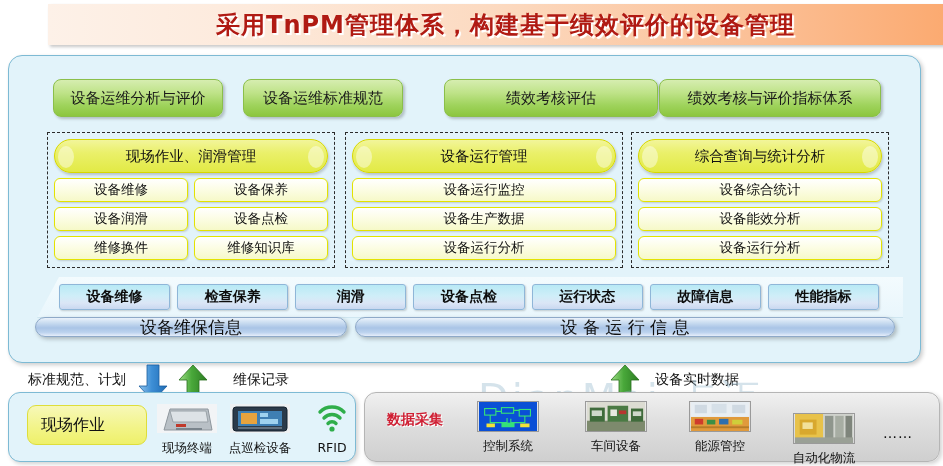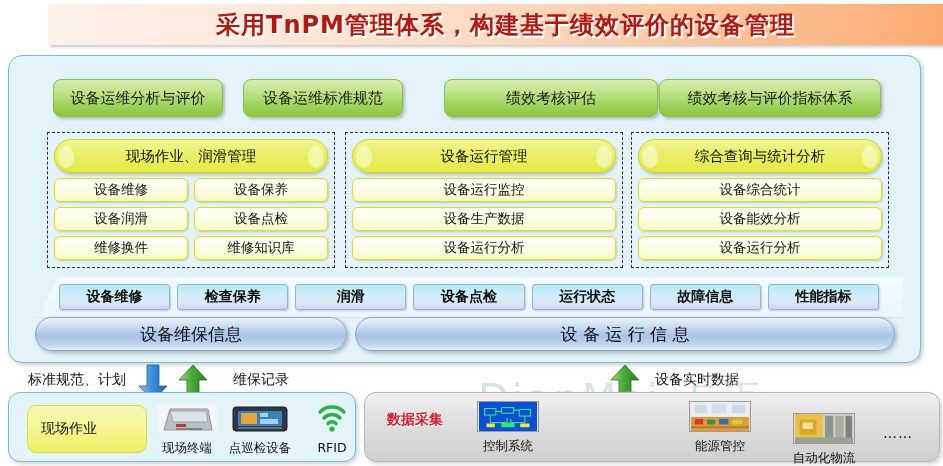--- a/index.html
+++ b/index.html
@@ -106,21 +106,21 @@
   
   .ribbon{
     position:absolute;left:36px;top:276px;width:866px;height:40px;
     background:linear-gradient(to bottom,#f3fbfe 0%,#e9f6fc 100%);
     clip-path:polygon(22px 0,100% 0,100% 100%,0 100%);
     border-bottom:1px solid #cfe6f0;
   }
 
   
   .banner{
-    position:absolute;height:34px;
+    position:absolute;height:20px;
     background:linear-gradient(to bottom,#eaf2fb 0%,#cfe0f2 22%,#a9c4e6 55%,#bcd3ee 80%,#e6eefa 100%);
     border:1px solid #8ea9c8;
     border-radius:17px;
     box-shadow:2px 2px 4px rgba(0,0,0,.25);
     display:flex;align-items:center;justify-content:center;
     font-size:17px;color:#111;
     box-sizing:border-box;
   }
 
   
@@ -140,27 +140,27 @@
   }
   .bottomright{
     position:absolute;left:364px;top:392px;width:576px;height:70px;
     background:linear-gradient(to bottom,#f0f0f0 0%,#e0e0e0 40%,#cfcfcf 100%);
     border:1.5px solid #b5b5b5;
     border-radius:12px;
     box-sizing:border-box;
     box-shadow:2px 2px 4px rgba(0,0,0,.18);
   }
   .yellowbox{
-    position:absolute;left:18px;top:12px;width:120px;height:48px;
+    position:absolute;left:18px;top:12px;width:120px;height:40px;
     background:linear-gradient(to bottom,#f7f8b8 0%,#f2f486 60%,#eef06a 100%);
     border:1px solid #dede3a;
     border-radius:9px;
     display:flex;align-items:center;
     padding-left:13px;
-    font-size:14px;color:#111;
+    font-size:16px;color:#111;
     box-sizing:border-box;
   }
   .redlabel{
     position:absolute;left:22px;top:18px;
     font-size:14px;font-weight:bold;color:#cf1f33;
     text-shadow:1px 1px 0 #fff;
   }
   .icocell{
     position:absolute;width:70px;text-align:center;
   }
@@ -396,20 +396,34 @@
         <path d="M12 14 V22 H30 V17"></path>
           <path d="M49 15 V22 H34 V18"></path>
       </g>
       <rect x="8" y="23" width="9" height="4" fill="#f2e23a"></rect>
       <rect x="24" y="22" width="14" height="5" fill="#35e07a"></rect>
       <rect x="44" y="23" width="10" height="4" fill="#f2e23a"></rect>
     </svg>
     <div class="icocap">控制系统</div>
   </div>
 
+  <div class="icocell" style="left:216px;top:8px;">
+    <svg class="thumb" viewBox="0 0 62 31">
+      <rect x="0" y="0" width="62" height="31" fill="#dcdcd2"></rect>
+      <rect x="0" y="20" width="62" height="11" fill="#7d8a6d"></rect>
+      <rect x="3" y="6" width="16" height="15" fill="#3f6b3b"></rect>
+      <rect x="5" y="9" width="11" height="6" fill="#cfd8cb"></rect>
+      <rect x="22" y="4" width="22" height="17" fill="#4a7a43"></rect>
+      <rect x="25" y="8" width="7" height="7" fill="#e8e8e0"></rect>
+      <rect x="34" y="9" width="8" height="4" fill="#b8352f"></rect>
+      <rect x="47" y="7" width="13" height="14" fill="#3f6b3b"></rect>
+      <rect x="49" y="10" width="9" height="5" fill="#cfd8cb"></rect>
+    </svg>
+    <div class="icocap">车间设备</div>
+  </div>
 
   <div class="icocell" style="left:320px;top:8px;">
     <svg class="thumb" viewBox="0 0 62 31">
       <rect x="0" y="0" width="62" height="16" fill="#e8eef3"></rect>
       <rect x="0" y="16" width="62" height="15" fill="#e09a3c"></rect>
       <rect x="4" y="3" width="13" height="9" fill="#cfd9e2"></rect>
       <rect x="22" y="2" width="16" height="10" fill="#d6e0e8"></rect>
       <rect x="44" y="3" width="14" height="9" fill="#cfd9e2"></rect>
       <rect x="4" y="18" width="9" height="6" fill="#cf3b2c"></rect>
       <rect x="17" y="19" width="9" height="5" fill="#3a8f46"></rect>

